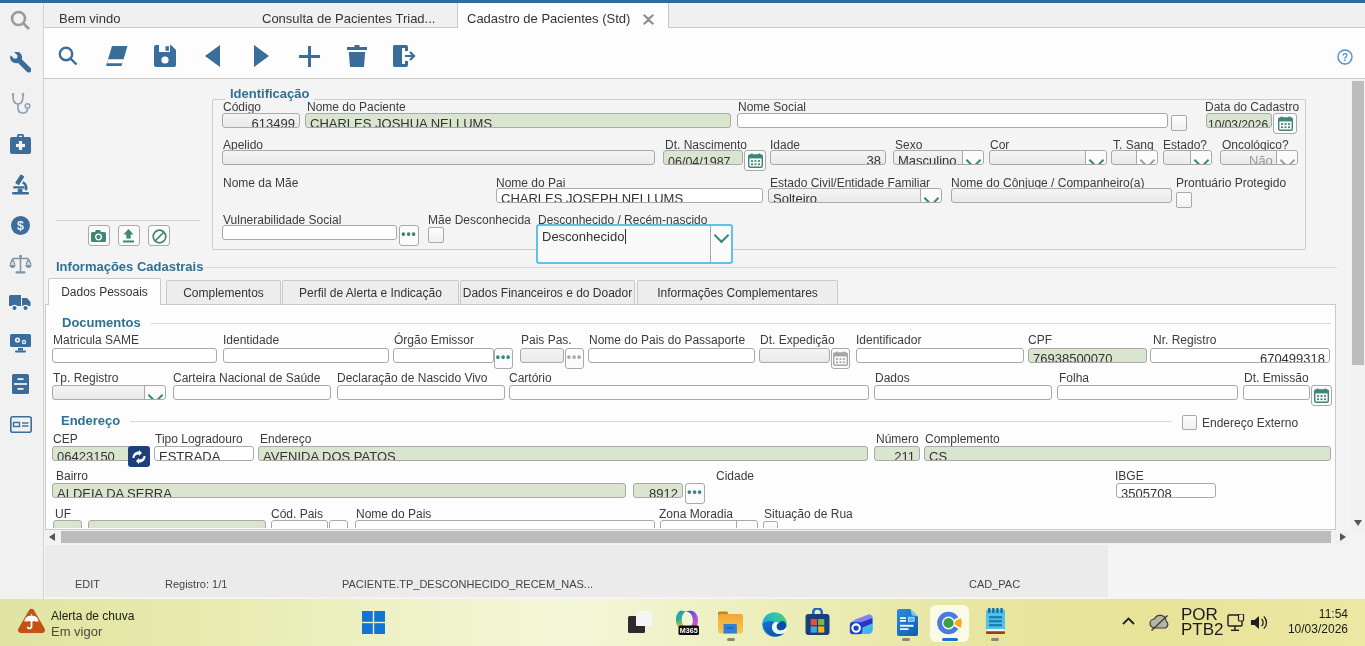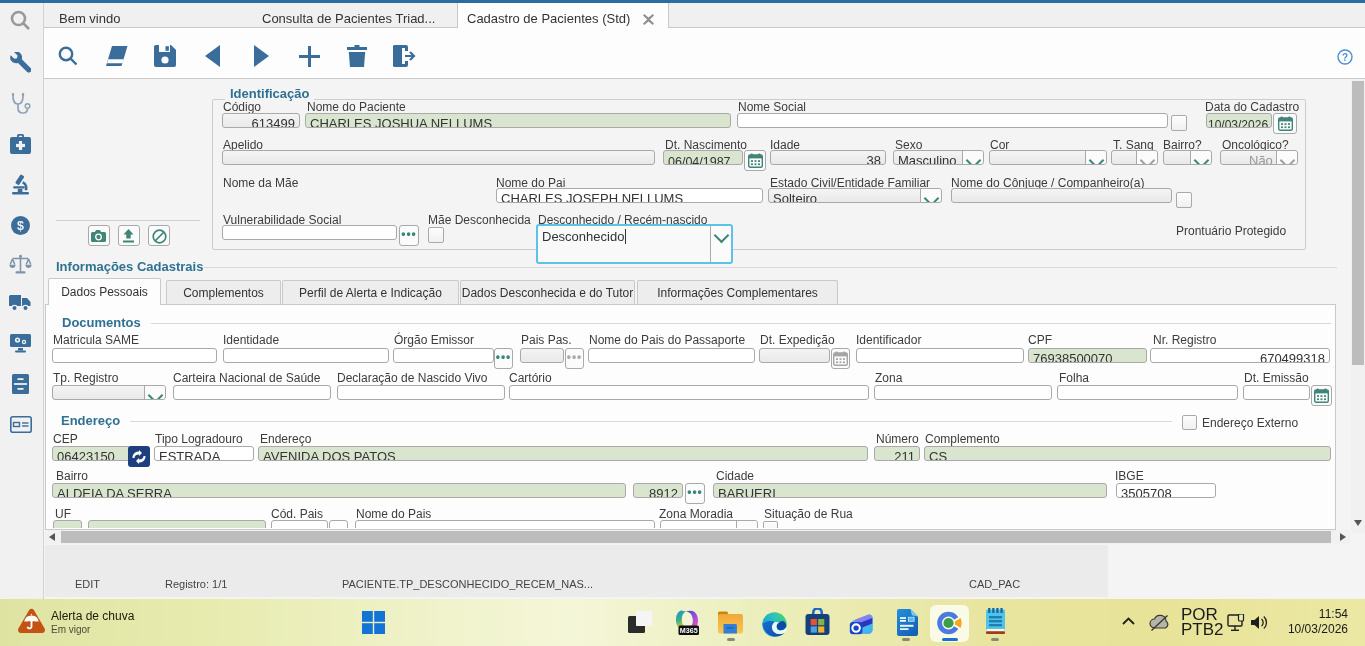--- a/index.html
+++ b/index.html
@@ -187,21 +187,21 @@
             <rect x="10" y="10.4" width="2" height="1.7"></rect>
           </g>
         </svg>
       </div>
 <span class="lbl" style="left:179px;top:58px;">Apelido</span>
 <span class="lbl" style="left:621px;top:58px;">Dt. Nascimento</span>
 <span class="lbl" style="left:726px;top:58px;">Idade</span>
 <span class="lbl" style="left:851px;top:58px;">Sexo</span>
 <span class="lbl" style="left:946px;top:58px;">Cor</span>
 <span class="lbl" style="left:1069px;top:58px;text-align:center;">T. Sang</span>
-<span class="lbl" style="left:1119px;top:58px;">Bairro?</span>
+<span class="lbl" style="left:1119px;top:58px;">Estado?</span>
 <span class="lbl" style="left:1178px;top:58px;">Oncológico?</span>
 <div class="in d" style="left:178px;top:70px;width:433px;"></div>
 <div class="in g" style="left:619px;top:70px;width:80px;font-size:12.5px;padding-top:2px;">06/04/1987</div>
 <div class="btn cal" style="left:700px;top:70px;width:22px;">
         <svg width="15" height="15" viewBox="0 0 15 15" style="display:block;margin:2px auto 0;">
           <rect x="0.7" y="2" width="13.6" height="12.3" rx="1.5" fill="none" stroke="#3f8578" stroke-width="1.4"></rect>
           <rect x="0.7" y="2" width="13.6" height="3.4" fill="#3f8578"></rect>
           <rect x="2.6" y="0.4" width="2.2" height="3" rx="0.8" fill="#3f8578"></rect>
           <rect x="10.2" y="0.4" width="2.2" height="3" rx="0.8" fill="#3f8578"></rect>
           <g fill="#3f8578">
@@ -223,21 +223,21 @@
         <i class="ch"></i>
       </div>
 <div class="in d sel" style="left:1119px;top:70px;width:49px;">
         <i class="ch"></i>
       </div>
 <div class="in d sel dis dim" style="left:1176px;top:70px;width:78px;">Não<i class="ch"></i></div>
 <span class="lbl" style="left:179px;top:96px;">Nome da Mãe</span>
 <span class="lbl" style="left:452px;top:96px;">Nome do Pai</span>
 <span class="lbl" style="left:726px;top:96px;">Estado Civil/Entidade Familiar</span>
 <span class="lbl" style="left:907px;top:96px;">Nome do Cônjuge / Companheiro(a)</span>
-<span class="lbl" style="left:1132px;top:96px;margin-top:48px;">Prontuário Protegido</span>
+<span class="lbl" style="left:1132px;top:96px;">Prontuário Protegido</span>
 <div class="in d sel" style="left:724px;top:108px;width:174px;">Solteiro<i class="ch"></i></div>
 <div class="in" style="left:452px;top:108px;width:267px;">CHARLES JOSEPH NELLUMS</div>
 <div class="in d" style="left:907px;top:108px;width:221px;"></div>
 <div class="cb" style="left:1132px;top:112px;"></div>
 <span class="lbl" style="left:179px;top:133px;">Vulnerabilidade Social</span>
 <span class="lbl" style="left:384px;top:133px;">Mãe Desconhecida</span>
 <span class="lbl" style="left:494px;top:133px;">Desconhecido / Recém-nascido</span>
 <div class="in" style="left:178px;top:145px;width:175px;"></div>
 <div class="btn dots" style="left:355px;top:145px;width:20px;">•••</div>
 <div class="cb" style="left:384px;top:147px;"></div>
@@ -254,21 +254,21 @@
 <div class="btn pbtn" style="left:104px;top:145px;width:22px;"><svg width="15" height="15" viewBox="0 0 15 15" style="margin:2.5px 0 0 2.5px;">
           <circle cx="7.5" cy="7.5" r="6.3" fill="none" stroke="#3f8578" stroke-width="1.7"></circle>
           <line x1="3" y1="12" x2="12" y2="3" stroke="#3f8578" stroke-width="1.7"></line>
         </svg></div>
 <span class="hd" style="left:12px;top:179px;">Informações Cadastrais</span>
 <div class="hline" style="left:160px;top:187px;width:1133px;"></div>
 <div style="position:absolute;left:1px;top:224px;width:1291px;height:226px;background:#fdfdfd;border:1px solid #c9c9c9;"></div>
 <div class="tab on" style="left:4px;top:198px;width:113px;height:27px;">Dados Pessoais</div>
 <div class="tab" style="left:122px;top:200px;width:115px;">Complementos</div>
 <div class="tab" style="left:238px;top:200px;width:177px;">Perfil de Alerta e Indicação</div>
-<div class="tab" style="left:416px;top:200px;width:175px;">Dados Desconhecida e do Tutor</div>
+<div class="tab" style="left:416px;top:200px;width:175px;">Dados Financeiros e do Doador</div>
 <div class="tab" style="left:593px;top:200px;width:201px;">Informações Complementares</div>
 <span class="hd" style="left:18px;top:235px;">Documentos</span>
 <div class="hline" style="left:107px;top:243px;width:1180px;"></div>
 <span class="lbl" style="left:9px;top:253px;">Matricula SAME</span>
 <span class="lbl" style="left:179px;top:253px;">Identidade</span>
 <span class="lbl" style="left:350px;top:253px;">Órgão Emissor</span>
 <span class="lbl" style="left:477px;top:253px;">Pais Pas.</span>
 <span class="lbl" style="left:545px;top:253px;">Nome do Pais do Passaporte</span>
 <span class="lbl" style="left:716px;top:253px;">Dt. Expedição</span>
 <span class="lbl" style="left:812px;top:253px;">Identificador</span>
@@ -298,21 +298,21 @@
           </g>
         </svg>
       </div>
 <div class="in" style="left:812px;top:268px;width:168px;"></div>
 <div class="in g" style="left:984px;top:268px;width:119px;">76938500070</div>
 <div class="in r" style="left:1106px;top:268px;width:180px;">670499318</div>
 <span class="lbl" style="left:9px;top:291px;">Tp. Registro</span>
 <span class="lbl" style="left:129px;top:291px;">Carteira Nacional de Saúde</span>
 <span class="lbl" style="left:293px;top:291px;">Declaração de Nascido Vivo</span>
 <span class="lbl" style="left:465px;top:291px;">Cartório</span>
-<span class="lbl" style="left:831px;top:291px;">Zona</span>
+<span class="lbl" style="left:831px;top:291px;">Dados</span>
 <span class="lbl" style="left:1015px;top:291px;">Folha</span>
 <span class="lbl" style="left:1200px;top:291px;">Dt. Emissão</span>
 <div class="in d sel" style="left:8px;top:305px;width:114px;">
         <i class="ch"></i>
       </div>
 <div class="in" style="left:129px;top:305px;width:158px;"></div>
 <div class="in" style="left:293px;top:305px;width:168px;"></div>
 <div class="in" style="left:465px;top:305px;width:360px;"></div>
 <div class="in" style="left:830px;top:305px;width:178px;"></div>
 <div class="in" style="left:1013px;top:305px;width:181px;"></div>
@@ -350,21 +350,20 @@
 <div class="in" style="left:110px;top:366px;width:100px;">ESTRADA</div>
 <div class="in g" style="left:214px;top:366px;width:610px;">AVENIDA DOS PATOS</div>
 <div class="in g r" style="left:830px;top:366px;width:46px;">211</div>
 <div class="in g" style="left:880px;top:366px;width:407px;">CS</div>
 <span class="lbl" style="left:12px;top:389px;">Bairro</span>
 <span class="lbl" style="left:672px;top:389px;">Cidade</span>
 <span class="lbl" style="left:1071px;top:389px;">IBGE</span>
 <div class="in g" style="left:8px;top:403px;width:574px;">ALDEIA DA SERRA</div>
 <div class="in g r" style="left:589px;top:403px;width:50px;">8912</div>
 <div class="btn dots" style="left:641px;top:403px;width:20px;">•••</div>
-<div class="in g" style="left:669px;top:403px;width:394px;">BARUERI</div>
 <div class="in" style="left:1072px;top:403px;width:100px;">3505708</div>
 <span class="lbl" style="left:11px;top:427px;">UF</span>
 <span class="lbl" style="left:227px;top:427px;">Cód. Pais</span>
 <span class="lbl" style="left:312px;top:427px;">Nome do Pais</span>
 <span class="lbl" style="left:615px;top:427px;">Zona Moradia</span>
 <span class="lbl" style="left:720px;top:427px;">Situação de Rua</span>
 <div style="position:absolute;left:0;top:440px;width:1292px;height:8px;overflow:hidden;">
 <div class="in g" style="left:9px;top:0;width:29px;"></div>
 <div class="in g" style="left:44px;top:0;width:178px;"></div>
 <div class="in" style="left:227px;top:0;width:57px;"></div>
@@ -396,21 +395,21 @@
   <span class="st" style="left:120px;">Registro: 1/1</span>
   <span class="st" style="left:297px;">PACIENTE.TP_DESCONHECIDO_RECEM_NAS...</span>
   <span class="st" style="left:924px;">CAD_PAC</span>
 </div>
 <div id="taskbar">
 <svg class="abs" style="left:16px;top:8px;" width="31" height="31" viewBox="0 0 31 31">
         <path d="M13 3.2 A3 3 0 0 1 18 3.2 L28.6 21.5 A3 3 0 0 1 26 26 H5 A3 3 0 0 1 2.4 21.5 Z" fill="#c35313"></path>
         <path d="M15.5 8.6 C11.3 8.6 8.6 11.4 8.4 14.9 C9.3 14 10.5 13.9 11.4 14.7 C12.3 13.8 13.6 13.8 14.6 14.7 L14.6 19.4 C14.6 20.1 14.1 20.6 13.4 20.6 C12.8 20.6 12.3 20.2 12.2 19.6 L10.7 19.9 C10.9 21.3 12 22.3 13.4 22.3 C15 22.3 16.4 21.1 16.4 19.4 L16.4 14.7 C17.4 13.8 18.7 13.8 19.6 14.7 C20.5 13.9 21.7 14 22.6 14.9 C22.4 11.4 19.7 8.6 15.5 8.6 Z M14.9 7 H16.1 V9 H14.9 Z" fill="#fff"></path>
       </svg>
 <span class="abs" style="left:51px;top:10px;font-size:12px;color:#202010;">Alerta de chuva</span>
-<span class="abs" style="left:51px;top:25px;font-size:10px;color:#4c4c38;">Em vigor</span>
+<span class="abs" style="left:51px;top:25px;font-size:13px;color:#4c4c38;">Em vigor</span>
 <svg class="abs" style="left:362px;top:12px;" width="23" height="23" viewBox="0 0 23 23">
         <rect x="0" y="0" width="10.8" height="10.8" fill="#1374d6"></rect>
         <rect x="12.2" y="0" width="10.8" height="10.8" fill="#1374d6"></rect>
         <rect x="0" y="12.2" width="10.8" height="10.8" fill="#1374d6"></rect>
         <rect x="12.2" y="12.2" width="10.8" height="10.8" fill="#1374d6"></rect>
       </svg>
 <svg class="abs" style="left:628px;top:12px;" width="25" height="23" viewBox="0 0 25 23">
         <rect x="0" y="5" width="17" height="17" rx="1.5" fill="#2b2b2b"></rect>
         <rect x="8" y="0" width="16" height="15" rx="1" fill="#fdfdfd"></rect>
         <rect x="8" y="0" width="16" height="15" rx="1" fill="#e9e9e9" opacity="0.4"></rect>

